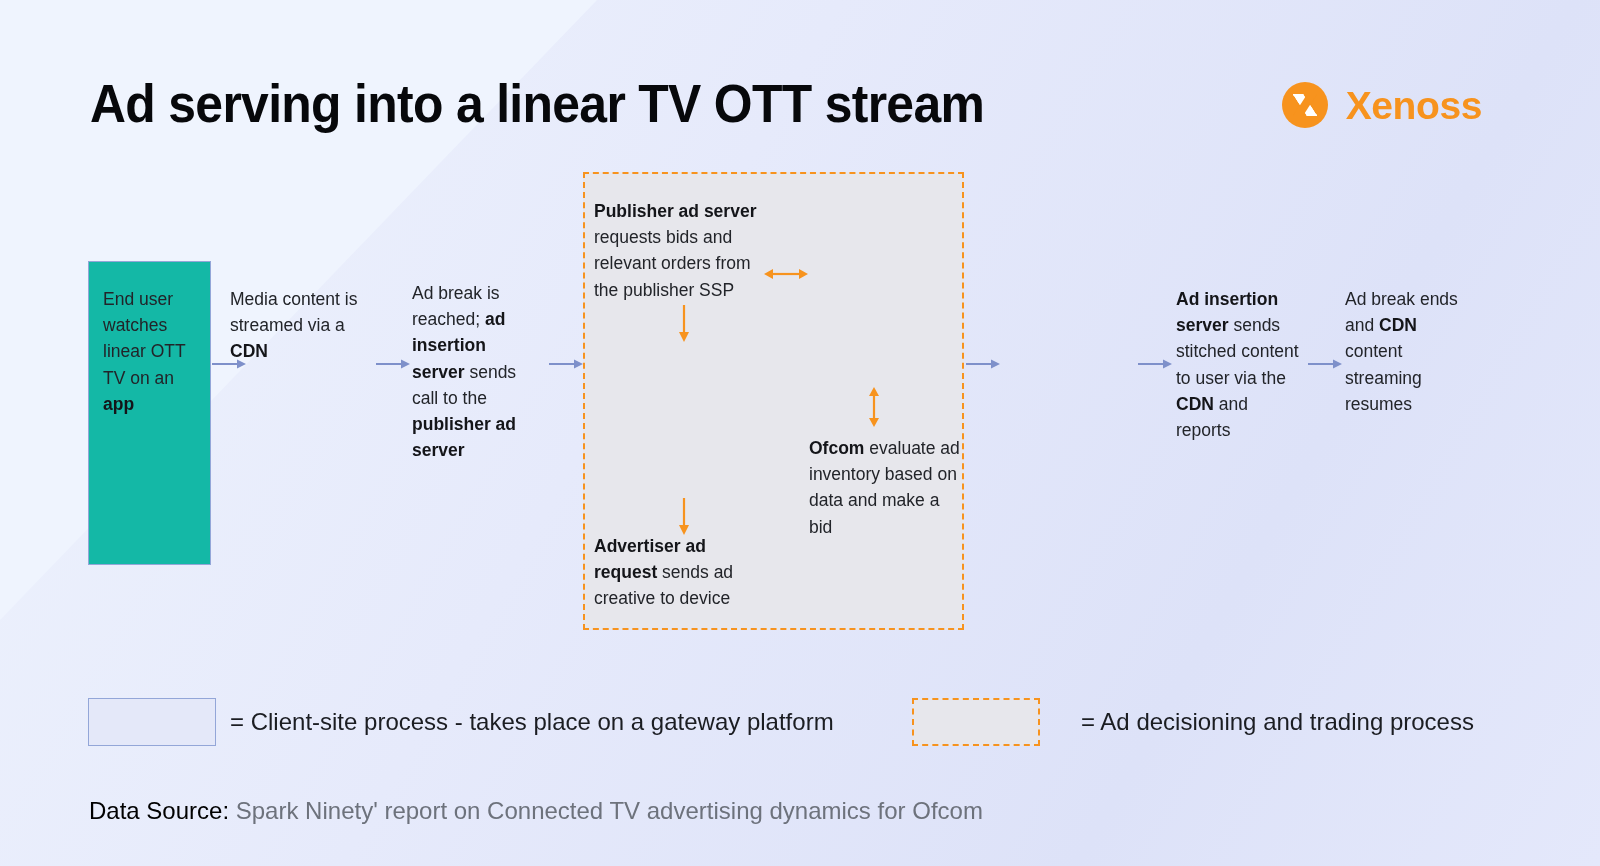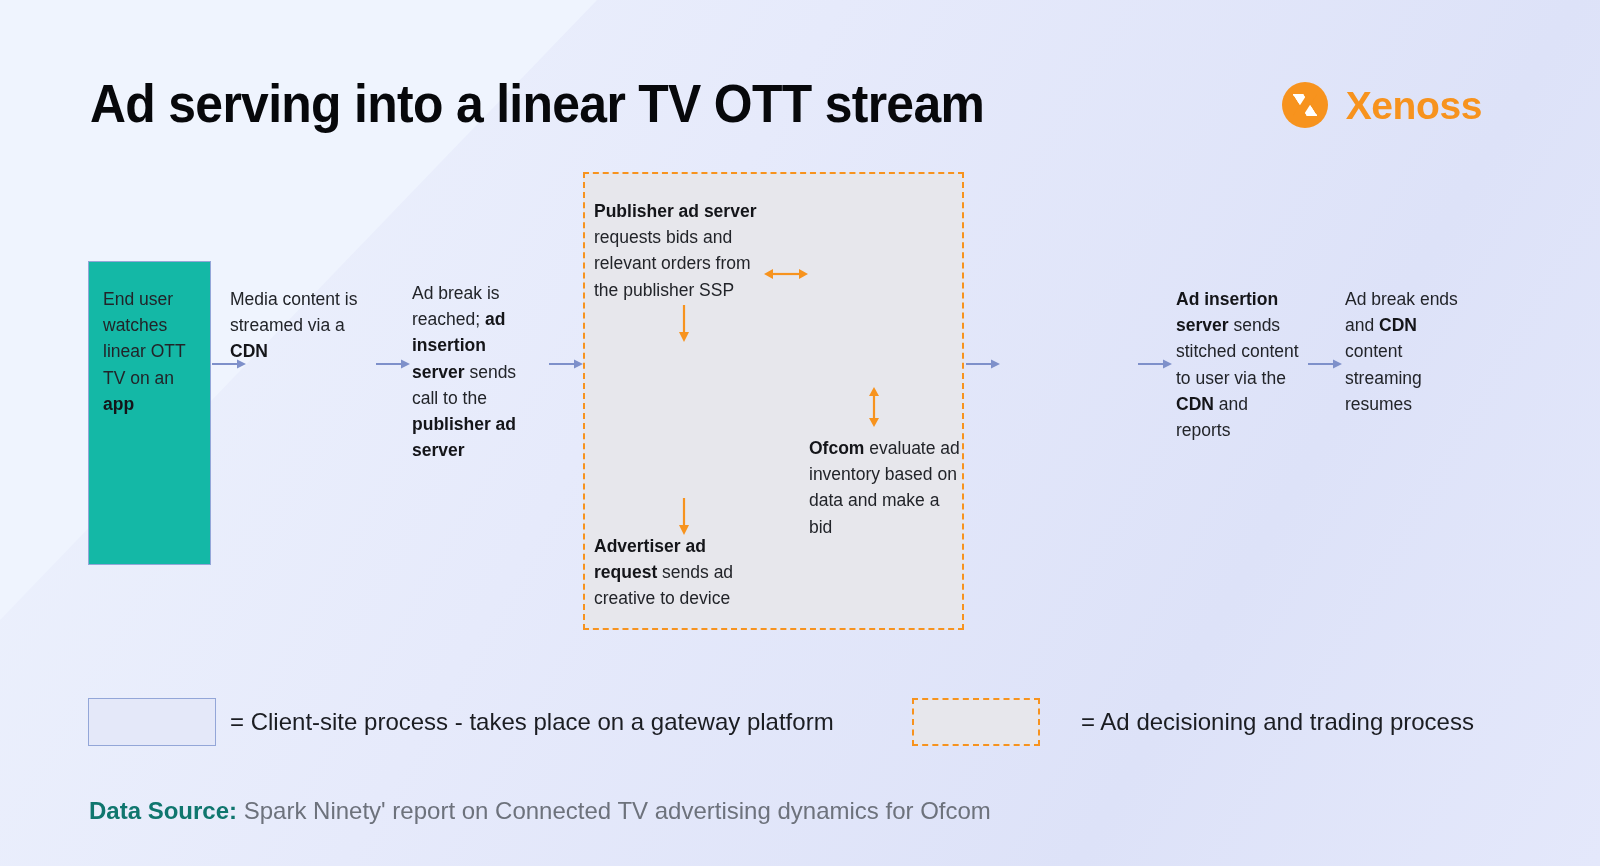--- a/index.html
+++ b/index.html
@@ -144,22 +144,22 @@
   #data-source {
     position: absolute;
     left: 89px;
     top: 797px;
     font-family: "Liberation Sans Narrow", "Liberation Sans", sans-serif;
     font-size: 24px;
     color: #6d727c;
     white-space: nowrap;
   }
   #data-source .ds-label {
-    font-weight: 700;
-    color: #0f766e;
+    font-weight: 400;
+    color: #000000;
   }
 </style>
 </head>
 <body>
 
 <div id="bg-base"></div>
 <div id="bg-wedge"></div>
 
 <div id="page-title">Ad serving into a linear TV OTT stream</div>
 

